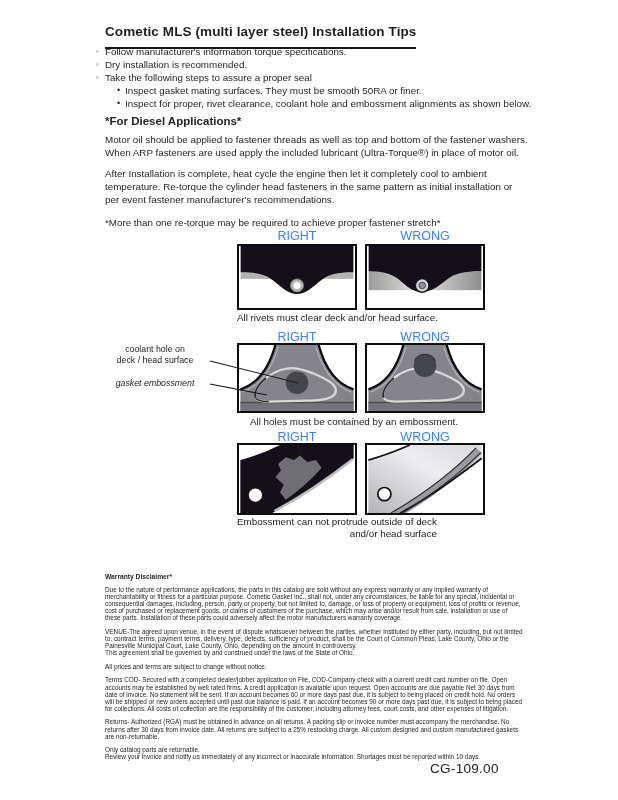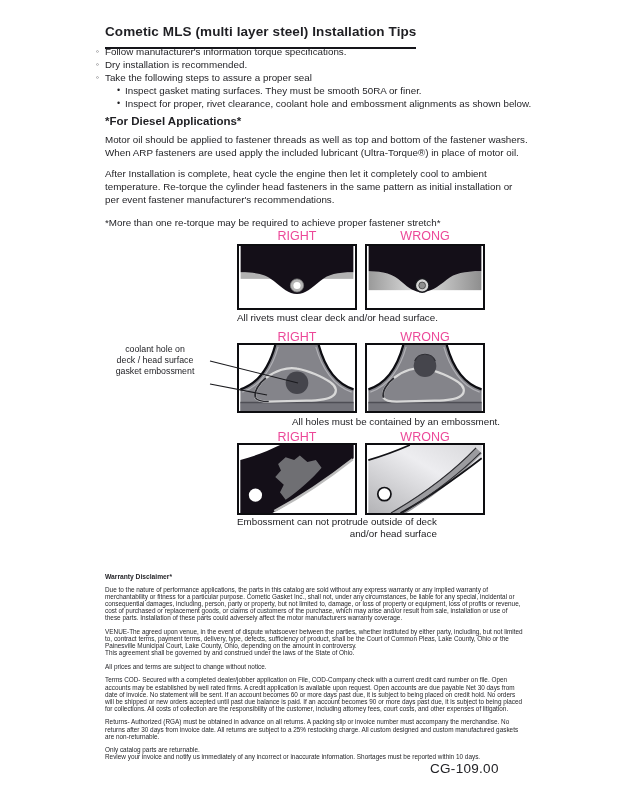--- a/index.html
+++ b/index.html
@@ -17,21 +17,21 @@
   .tip-row{display:flex;}
   .tip-marker{width:9px;flex:0 0 9px;font-size:8px;line-height:13px;}
   .tip-sub{padding-left:21px;}
   .tip-sub .tip-marker{width:8px;flex:0 0 8px;font-size:9px;}
   
   .diesel{position:absolute;left:105px;top:115px;width:424px;}
   .diesel-heading{font-size:11.5px;font-weight:bold;margin:0 0 6px 0;}
   .diesel p{margin:0 0 8px 0;font-size:9.8px;line-height:13px;}
   .diesel .note{margin-top:10px;}
   
-  .dg-label{position:absolute;width:120px;text-align:center;font-size:12.5px;color:#ec4899;}
+  .dg-label{position:absolute;width:120px;text-align:center;font-size:12.5px;color:#3b82f6;}
   .box{position:absolute;border:2.5px solid #0d0d10;background:#fff;box-sizing:border-box;}
   .box svg{display:block;width:100%;height:100%;}
   .caption{position:absolute;font-size:9.8px;line-height:12px;color:#1c1c20;white-space:nowrap;}
   .leader-label{position:absolute;width:110px;text-align:center;font-size:8.8px;line-height:10.5px;color:#1c1c20;}
   .leader-svg{position:absolute;left:208px;top:344px;width:100px;height:58px;}
   
   .disclaimer{position:absolute;left:105px;top:573px;width:418px;color:#26262a;}
   .disc-heading{font-size:6.7px;font-weight:bold;margin:0 0 6px 0;}
   .disc-p{font-size:6.4px;line-height:7.1px;margin:0 0 6.5px 0;}
   .disc-p.tight{margin-bottom:0;}
@@ -107,21 +107,21 @@
 
   <div class="caption" style="left:237px;top:312px;">All rivets must clear deck and/or head surface.</div>
 
   <div class="dg-label" style="left:237px;top:330px;">RIGHT</div>
   <div class="dg-label" style="left:365px;top:330px;">WRONG</div>
 
   <div class="leader-label" style="left:100px;top:344px;">
     <div>coolant hole on</div>
     <div>deck / head surface</div>
   </div>
-  <div class="leader-label" style="left:100px;top:366px;">gasket embossment</div>
+  <div class="leader-label" style="left:100px;top:378px;font-style:italic;">gasket embossment</div>
 
   <div class="box" style="left:237px;top:343px;width:120px;height:70px;">
     <svg viewBox="0 0 120 70">
       <rect width="120" height="70" fill="#fff"></rect>
       <path d="M0,70 V47 C19,41 31,22 37,0 H83 C89,22 101,41 120,47 V70 Z" fill="#84848a"></path>
       <rect x="0" y="61" width="120" height="9" fill="#73737a"></rect>
       <path d="M0,61 H120" stroke="#4e4e55" stroke-width="1.4"></path>
       <path d="M0,47 C19,41 31,22 37,0" stroke="#0d0d12" stroke-width="2.4" fill="none"></path>
       <path d="M83,0 C89,22 101,41 120,47" stroke="#0d0d12" stroke-width="2.4" fill="none"></path>
       <path d="M2,50 C21,44 34,24 40,2" stroke="#b3b3b8" stroke-width="1.2" fill="none"></path>
@@ -148,21 +148,21 @@
       <circle cx="60" cy="22" r="12" fill="#45454c"></circle>
       <path d="M49,17 A12,12 0 0 1 71,17" fill="none" stroke="#2e2e34" stroke-width="1.2"></path>
     </svg>
   </div>
 
   <svg class="leader-svg" viewBox="0 0 100 58">
     <line x1="2" y1="17" x2="90" y2="39" stroke="#1a1a1e" stroke-width="1.1"></line>
     <line x1="2" y1="40" x2="59" y2="51" stroke="#1a1a1e" stroke-width="1.1"></line>
   </svg>
 
-  <div class="caption" style="left:250px;top:416px;margin-left:42px;">All holes must be contained by an embossment.</div>
+  <div class="caption" style="left:250px;top:416px;">All holes must be contained by an embossment.</div>
 
   <div class="dg-label" style="left:237px;top:430px;">RIGHT</div>
   <div class="dg-label" style="left:365px;top:430px;">WRONG</div>
 
   <div class="box" style="left:237px;top:443px;width:120px;height:72px;">
     <svg viewBox="0 0 120 72">
       <rect width="120" height="72" fill="#fff"></rect>
       <path d="M0,16 C14,12 28,7 42,0 L120,0 L120,14 C94,34 62,57 34,72 L0,72 Z" fill="#140f18"></path>
       <path d="M36,70 C64,55 96,33 119,15" stroke="#bdbdbd" stroke-width="2.6" fill="none"></path>
       <path d="M40,20 L48,13 L57,16 L63,11 L71,18 L80,16 L86,24 C77,35 61,49 48,58 L42,50 L46,42 L37,34 L43,27 Z" fill="#6f6f73"></path>

